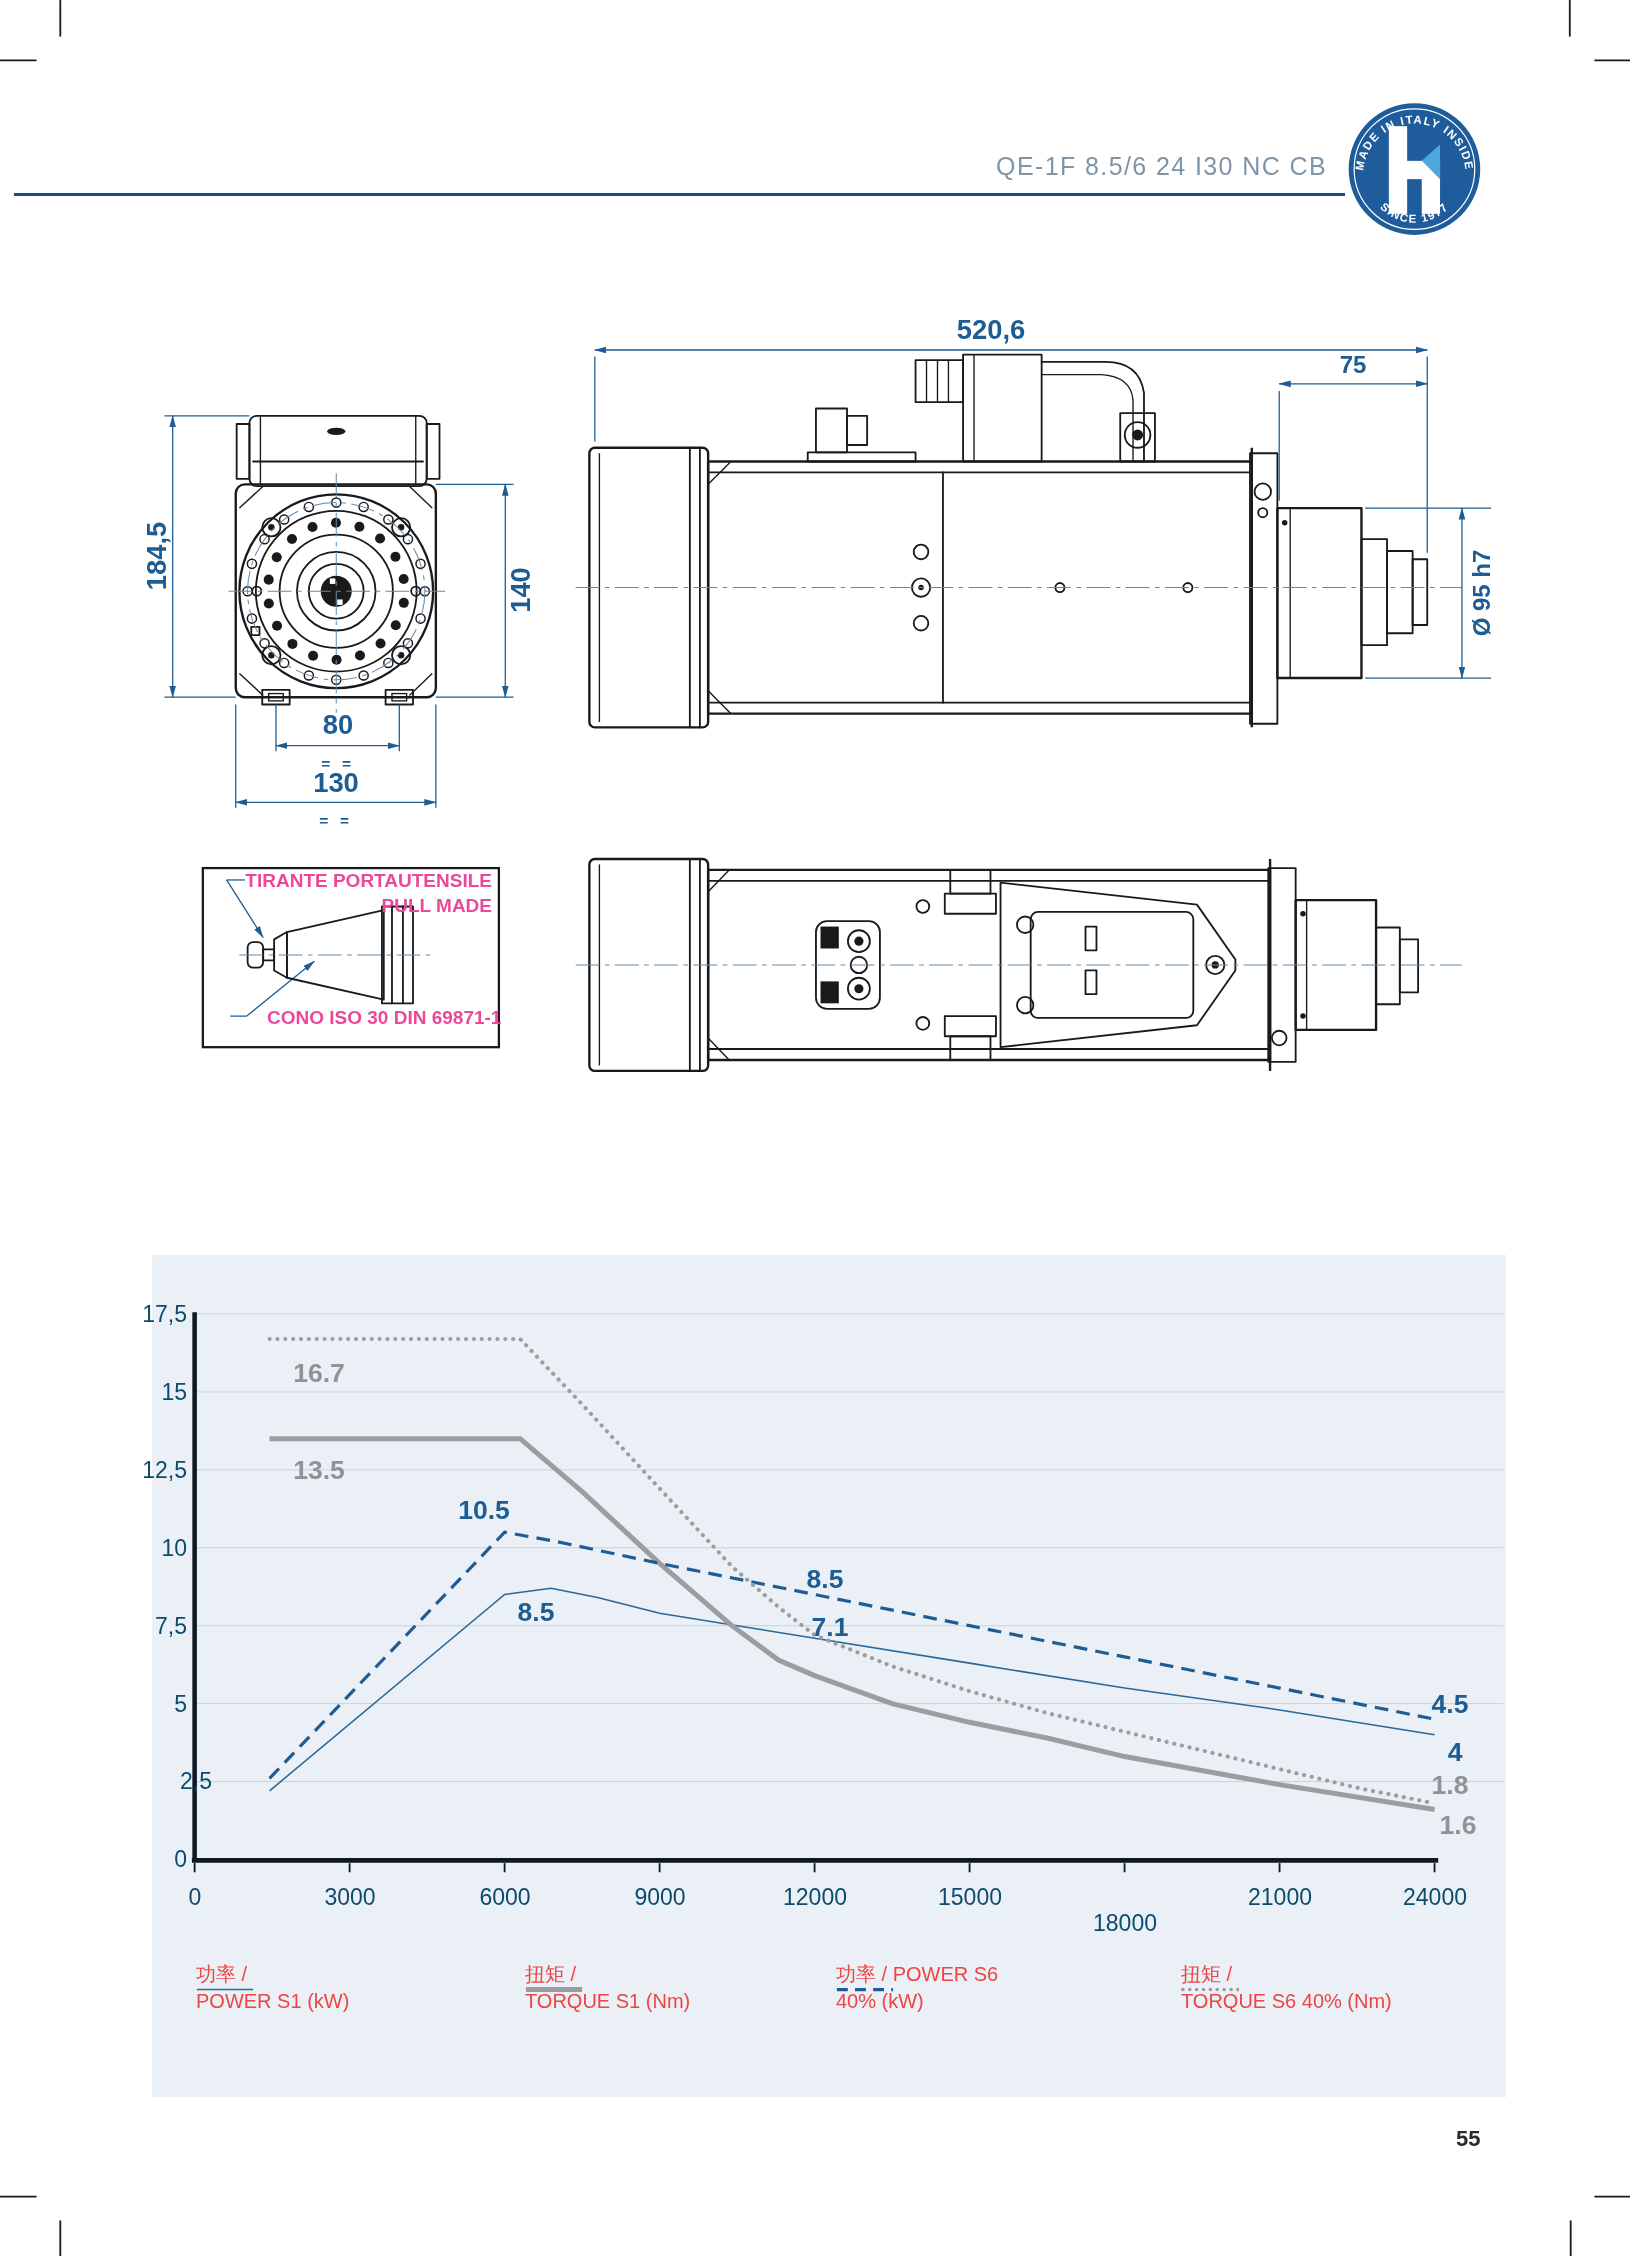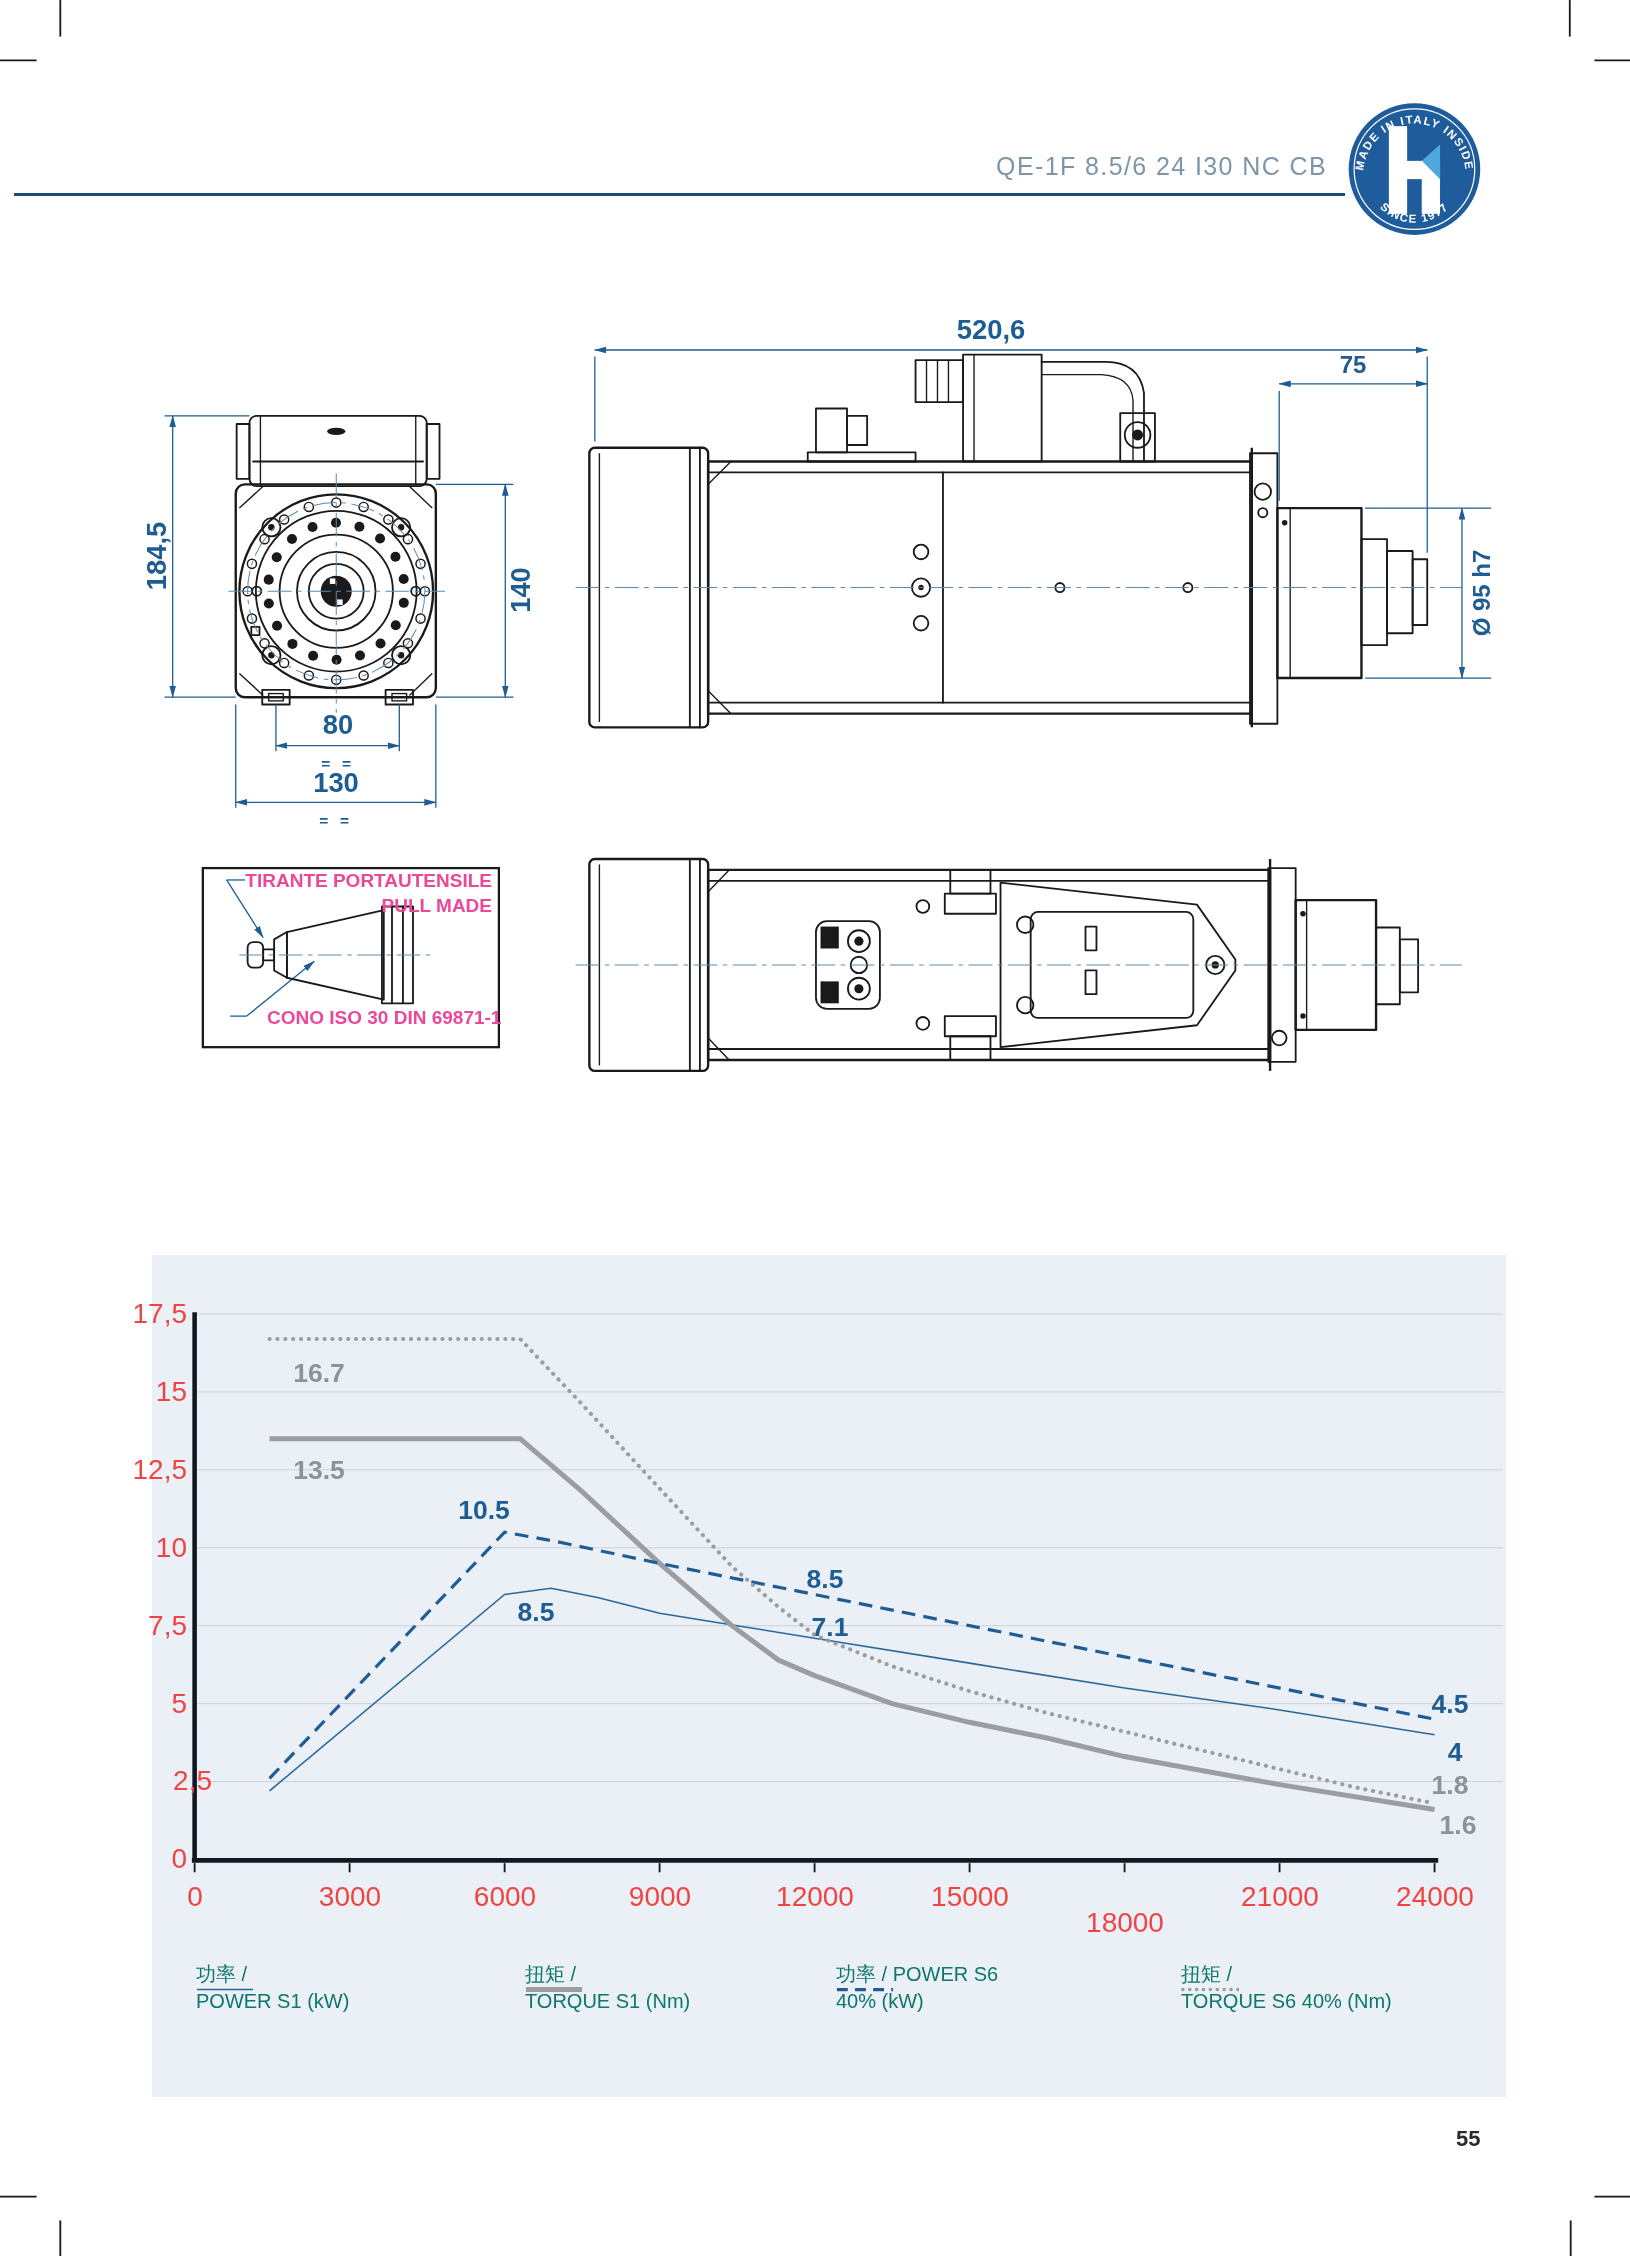--- a/index.html
+++ b/index.html
@@ -31,28 +31,28 @@
   .bar .t2{position:absolute;left:31px;top:42px;color:rgba(255,255,255,.48);font-size:25px;font-weight:600;}
   
   .grid{stroke:#c7d0d7;stroke-width:1;}
   .axisl{stroke:#101923;stroke-width:5;}
   .tickline{stroke:#101923;stroke-width:2;}
   .curve{fill:none;}
   .s-thin{stroke:#2a6899;stroke-width:1.7;fill:none;}
   .s-thick{stroke:#9b9da0;stroke-width:5.5;fill:none;}
   .s-dash{stroke:#1f5c94;stroke-width:3.5;fill:none;stroke-dasharray:15 9;}
   .s-dot{stroke:#9b9da0;stroke-width:4.5;fill:none;stroke-dasharray:0.1 8.5;stroke-linecap:round;}
-  .tick{position:absolute;color:#ef4444;font-size:28px;transform:translate(-50%,-50%);}
+  .tick{position:absolute;color:#0c4a6e;font-size:23px;transform:translate(-50%,-50%);}
   .ytick{transform:translate(-100%,-50%);}
   .ann{position:absolute;font-size:26.5px;font-weight:600;transform:translate(-50%,-50%);}
   .ann.blue{color:#1d5d93;} .ann.gray{color:#8f9296;}
   
   .legend-item{position:absolute;display:flex;gap:12.8px;}
   .legend-item .sw{margin-top:24px;flex:0 0 auto;}
-  .legend-item .lt{color:#0f766e;font-size:20px;line-height:27.4px;}
+  .legend-item .lt{color:#ef4444;font-size:20px;line-height:27.4px;}
   .pgnum{color:#2b2b2b;font-size:22px;font-weight:600;}
   .badge-text{fill:#fff;font-weight:700;font-size:12.5px;letter-spacing:1.6px;}
 </style>
 </head>
 <body>
 
 <div id="page">
 
   <svg id="drawing" width="1631" height="2257" viewBox="0 0 1785 2470">
     <defs>

